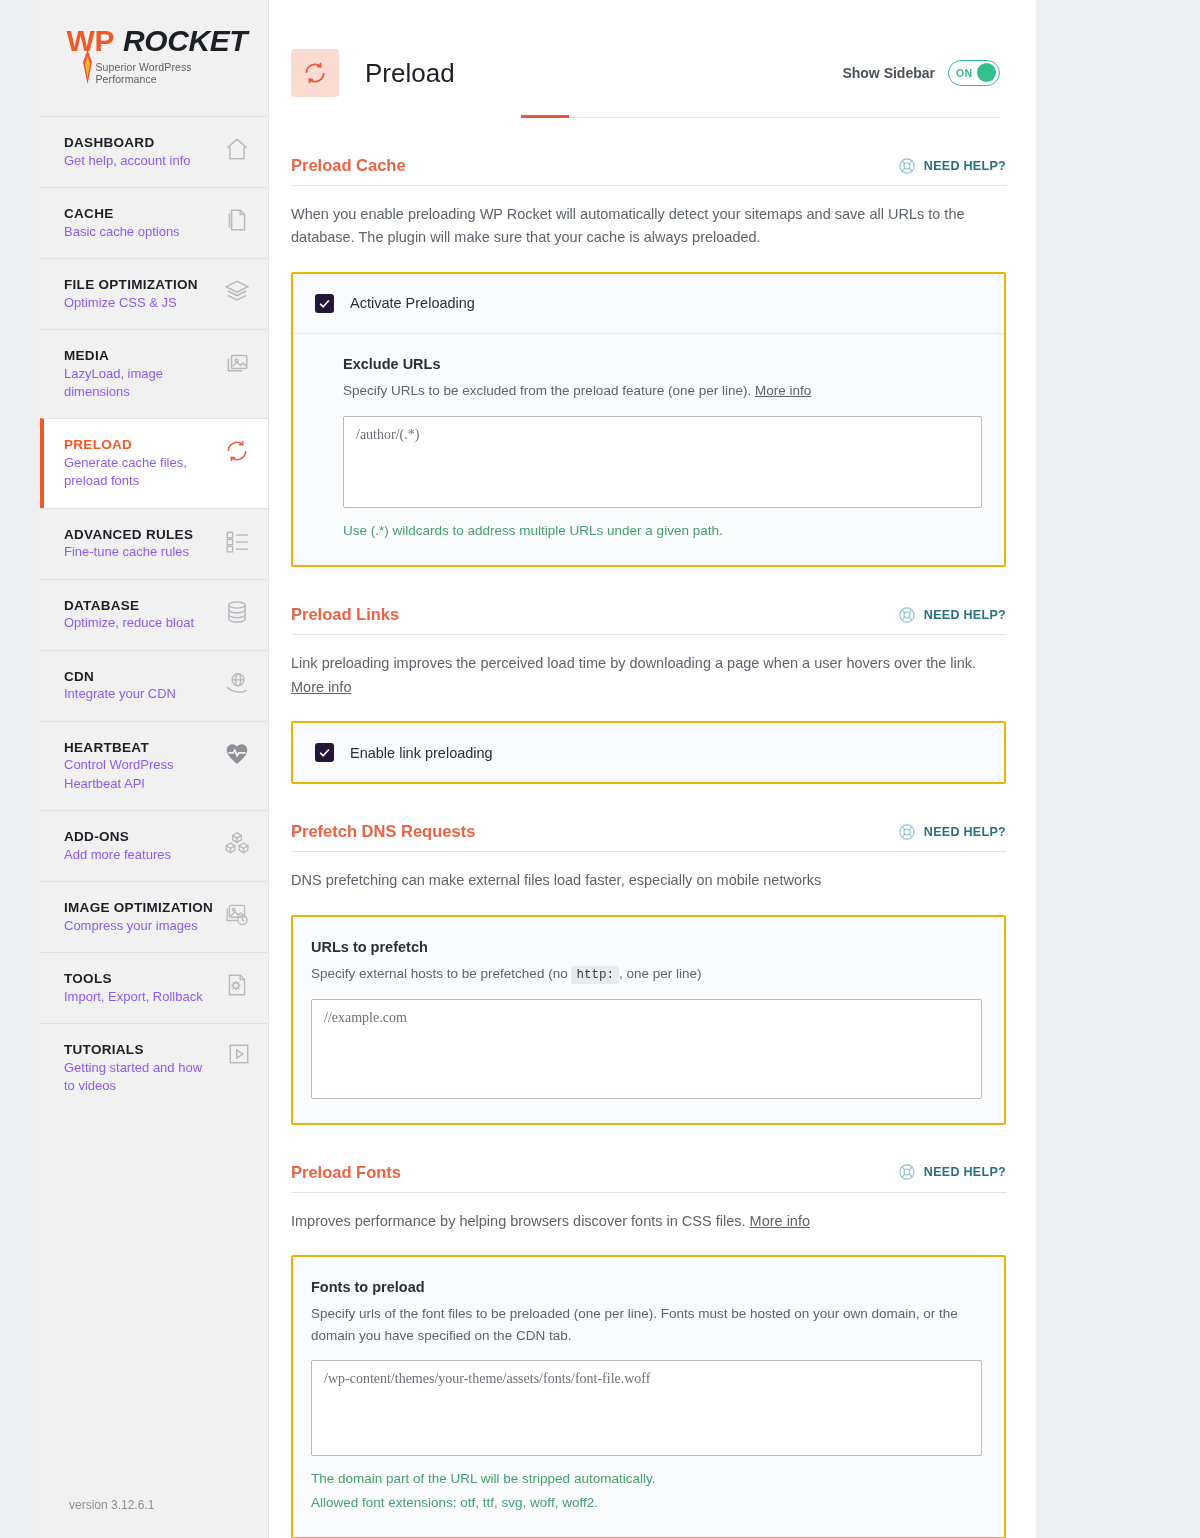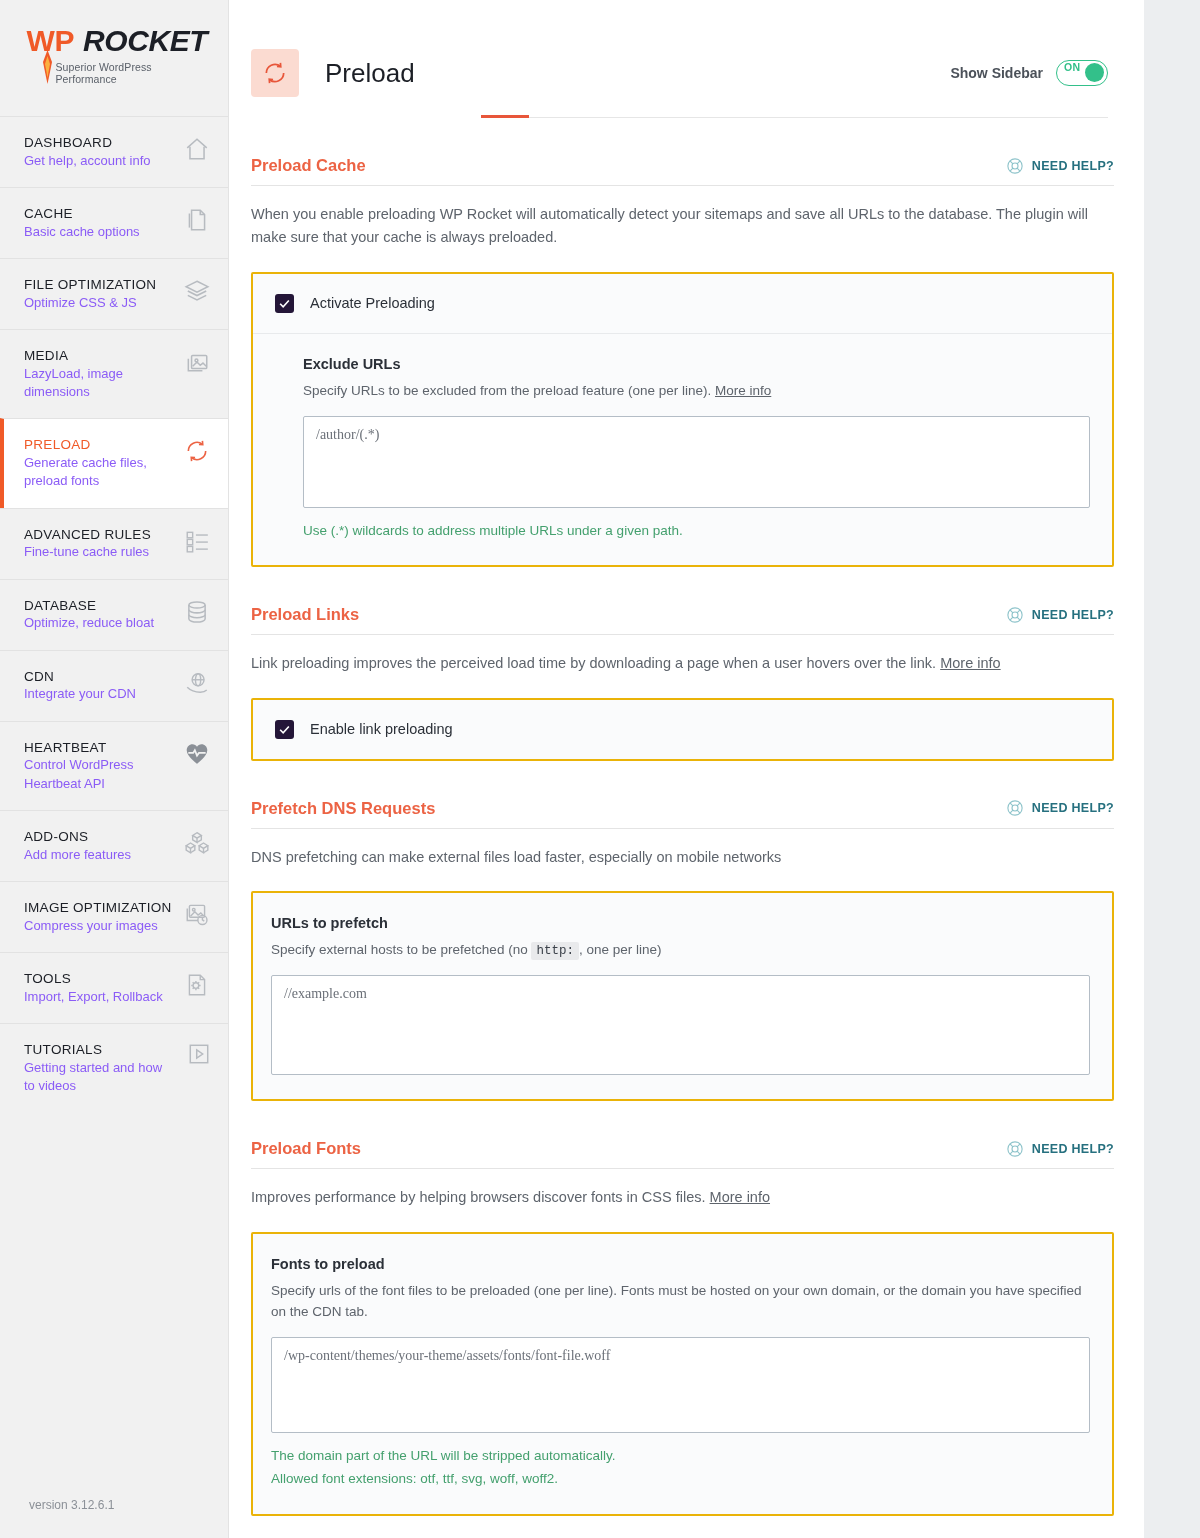--- a/index.html
+++ b/index.html
@@ -7,23 +7,24 @@
   body {
     width: 1200px;
     height: 1538px;
     background: #eceef0;
     font-family: "Liberation Sans", sans-serif;
     overflow: hidden;
   }
 
   .app {
     display: flex;
-    width: 1144px;
+    width: 1036px;
     height: 1538px;
     position: relative;
+    padding-left: 40px;
   }
 
   
   .sidebar {
     width: 229px;
     flex: 0 0 229px;
     background: #f1f1f1;
     position: relative;
     border-right: 1px solid #e3e3e3;
   }
@@ -77,21 +78,21 @@
   }
   .nav-item:last-of-type { border-bottom: 1px solid #e2e2e2; }
   .nav-item.active {
     background: #ffffff;
     border-left: 4px solid #f05a28;
     padding-left: 20px;
   }
   .nav-text { flex: 1 1 auto; padding-right: 10px; }
   .nav-title {
     font-size: 13.5px;
-    font-weight: normal;
+    font-weight: bold;
     color: #1c1f26;
     letter-spacing: 0.3px;
     line-height: 1.3;
   }
   .nav-item.active .nav-title { color: #f05a28; }
   .nav-desc {
     font-size: 13px;
     color: #8b5cf6;
     line-height: 1.42;
     max-width: 150px;
@@ -158,20 +159,21 @@
     font-weight: bold;
     color: #4b5159;
   }
   .toggle {
     width: 52px;
     height: 26px;
     border-radius: 13px;
     border: 1.5px solid #33c08a;
     background: #ffffff;
     display: flex;
+    align-items: center;
     padding: 0 3px;
     cursor: pointer;
     position: relative;
   }
   .toggle-text {
     font-size: 10.5px;
     font-weight: bold;
     color: #33c08a;
     margin-left: 4px;
     letter-spacing: 0.3px;

